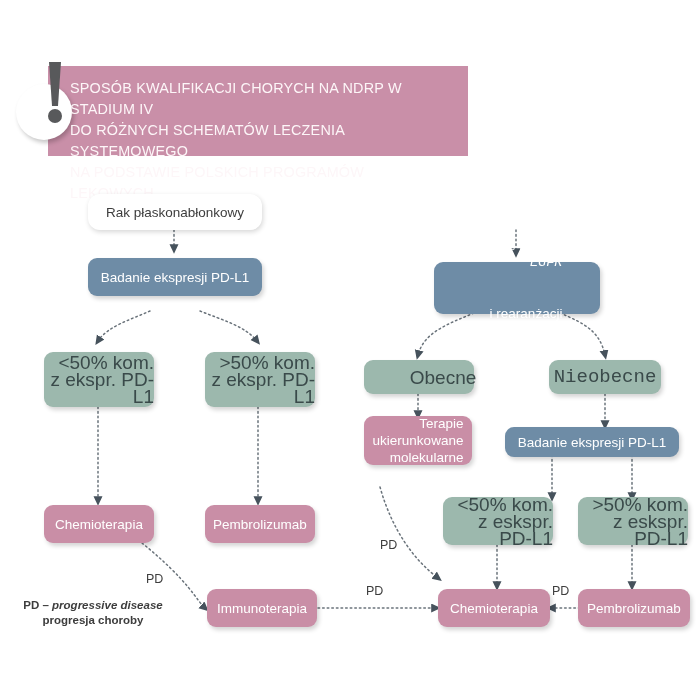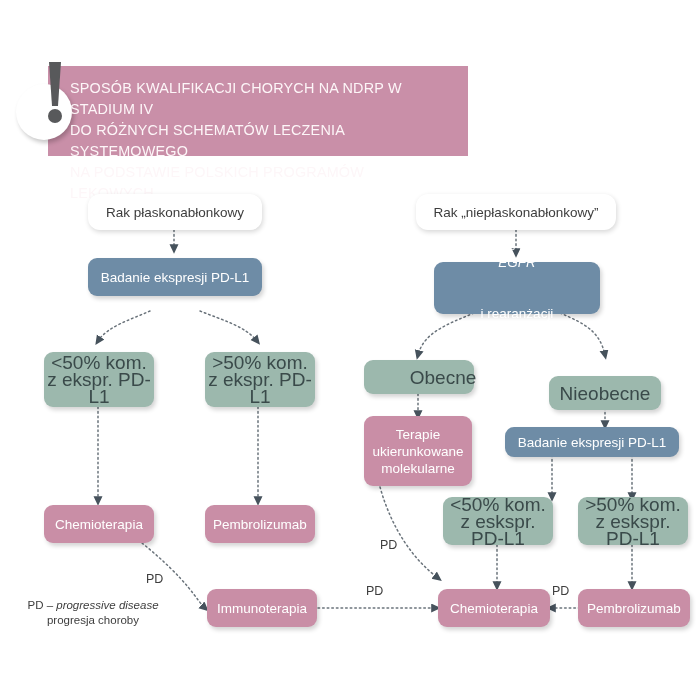--- a/index.html
+++ b/index.html
@@ -29,32 +29,32 @@
   
   .excl-circle{
     position:absolute;left:-32px;top:18px;width:56px;height:56px;border-radius:50%;
     background:#ffffff;box-shadow:2px 3px 4px rgba(0,0,0,.22);
   }
   .excl-mark{position:absolute;left:-10px;top:-6px;width:30px;height:76px;}
 
   
   .node{
     position:absolute;box-sizing:border-box;
-    display:flex;align-items:center;justify-content:center;text-align:center;
+    display:flex;align-items:center;justify-content:center;text-align:right;
     border-radius:9px;
     box-shadow:2px 3px 4px rgba(0,0,0,.17);
     line-height:17px;
   }
   .node span{display:block;white-space:pre-line;}
   .n-white{background:#ffffff;color:#3d3d3d;font-size:13.5px;border-radius:12px;
            box-shadow:1px 2px 5px rgba(0,0,0,.16);}
   .n-blue {background:#6e8ca6;color:#ffffff;font-size:13.5px;}
   .n-teal {background:#9cb8ad;color:#3a4a4a;font-size:19px;}
   .n-pink {background:#c98ea6;color:#ffffff;font-size:13.5px;}
-  .ital{font-style:italic;}
+  .ital{font-style:italic;font-family:Liberation Mono, monospace;}
 
   
   .edge-label{
     position:absolute;color:#3d3d3d;font-size:12.5px;line-height:15px;white-space:pre-line;
   }
   .legend{
     position:absolute;color:#3d3d3d;font-size:11.5px;line-height:15px;text-align:center;
   }
   .legend .it{font-style:italic;}
   svg.edges{position:absolute;left:0;top:0;width:700px;height:700px;pointer-events:none;}
@@ -104,23 +104,20 @@
       <path d="M380,487 C392,530 414,560 438,578"></path>
       <path d="M318,608 L436,608"></path>
       <path d="M580,608 L551,608"></path>
     </g>
   </svg>
 
   <div class="node n-white" style="left:88px;top:194px;width:174px;height:36px;">
     <span>Rak płaskonabłonkowy</span>
   </div>
 
-  <div class="node n-white" style="left:416px;top:194px;width:200px;height:36px;">
-    <span>Rak „niepłaskonabłonkowy”</span>
-  </div>
 
   <div class="node n-blue" style="left:88px;top:258px;width:174px;height:38px;">
     <span>Badanie ekspresji PD-L1</span>
   </div>
 
   <div class="node n-blue" style="left:434px;top:262px;width:166px;height:52px;">
     <span>
       <span>Terapie mutacji </span><span class="ital">EGFR</span><br>
       <span>i rearanżacji </span><span class="ital">ALK, ROS1</span>
     </span>
@@ -133,25 +130,25 @@
 
   <div class="node n-teal" style="left:205px;top:352px;width:110px;height:55px;">
     <span>&gt;50% kom.
 z ekspr. PD-L1</span>
   </div>
 
   <div class="node n-teal" style="left:364px;top:360px;width:110px;height:34px;padding-left:48px;">
     <span>Obecne</span>
   </div>
 
-  <div class="node n-teal" style="left:549px;top:376px;width:112px;height:34px;">
+  <div class="node n-teal" style="left:549px;top:360px;width:112px;height:34px;font-family:Liberation Mono, monospace;">
     <span>Nieobecne</span>
   </div>
 
-  <div class="node n-pink" style="left:364px;top:416px;width:108px;height:70px;">
+  <div class="node n-pink" style="left:364px;top:416px;width:108px;height:49px;">
     <span>Terapie
 ukierunkowane
 molekularne</span>
   </div>
 
   <div class="node n-blue" style="left:505px;top:427px;width:174px;height:30px;">
     <span>Badanie ekspresji PD-L1</span>
   </div>
 
   <div class="node n-teal" style="left:443px;top:497px;width:110px;height:48px;">
@@ -185,18 +182,18 @@
   </div>
 
   <div class="edge-label" style="left:146px;top:572px;">PD</div>
 
   <div class="edge-label" style="left:380px;top:538px;">PD</div>
 
   <div class="edge-label" style="left:366px;top:584px;">PD</div>
 
   <div class="edge-label" style="left:552px;top:584px;">PD</div>
 
-  <div class="legend" style="left:18px;top:598px;width:150px;">
+  <div class="legend" style="left:18px;top:598px;width:150px;font-weight:bold;">
     <span>PD</span><span> – </span><span class="it">progressive disease</span><br>
     <span>progresja choroby</span>
   </div>
 
 </div>
 
 </body></html>

